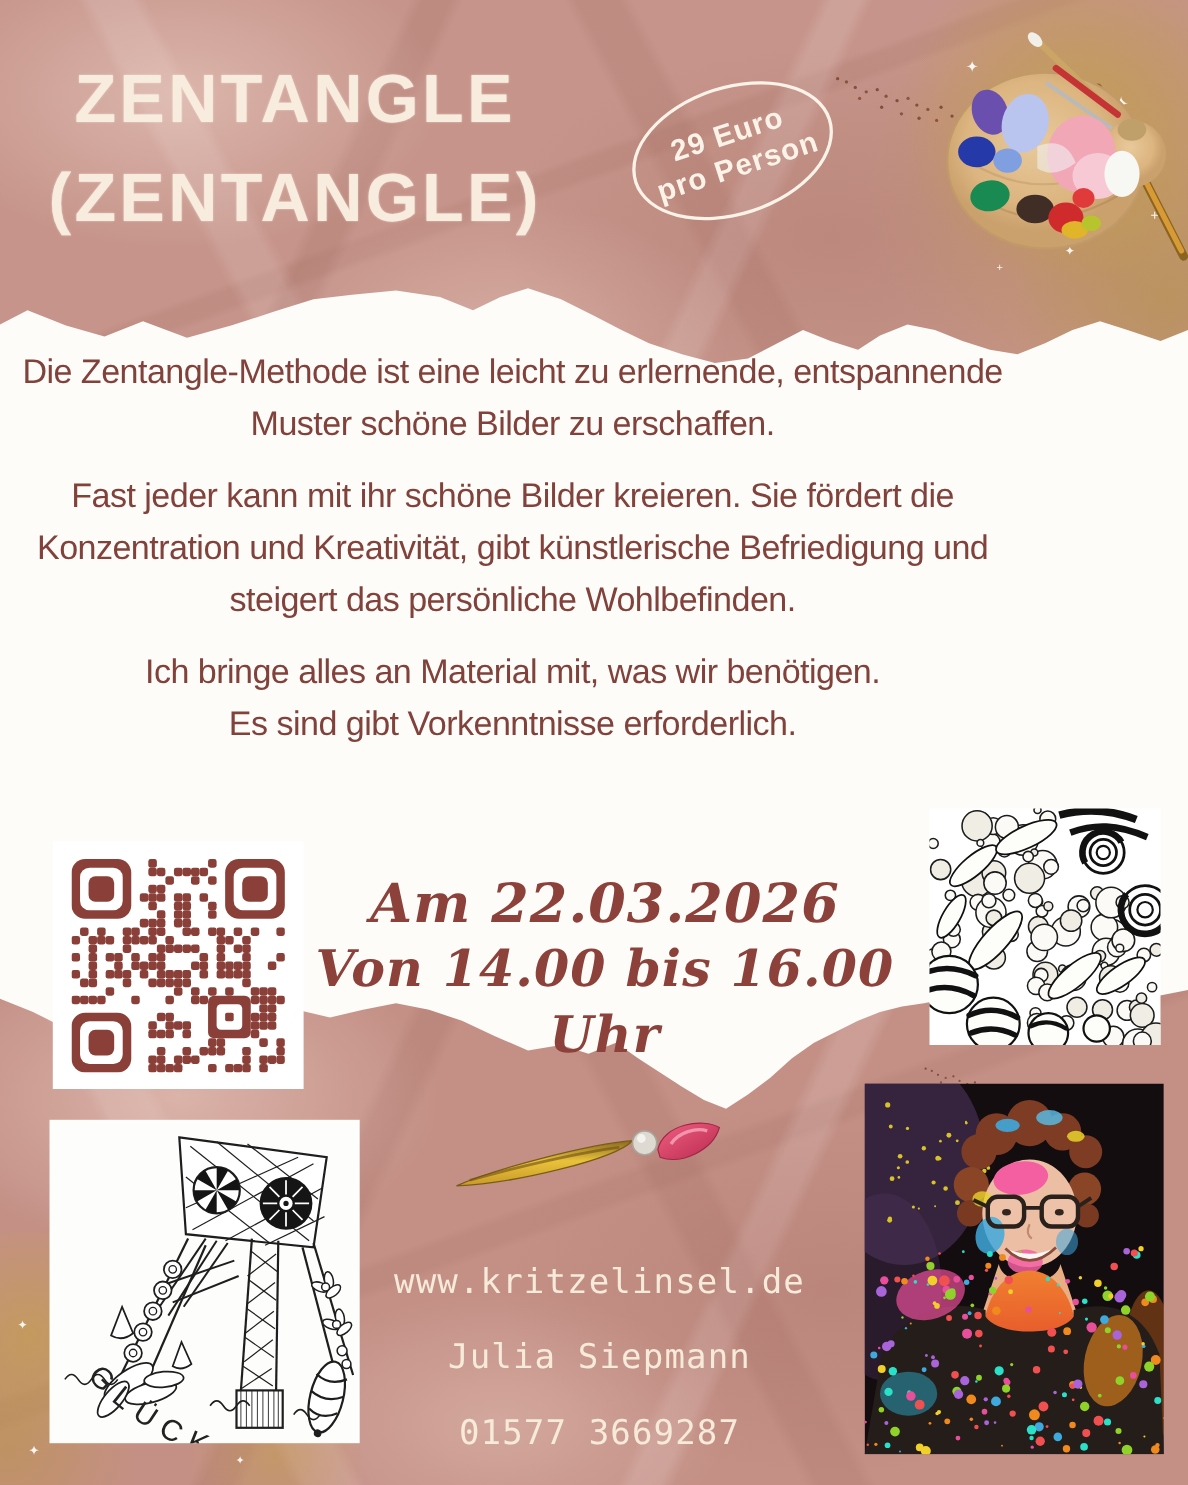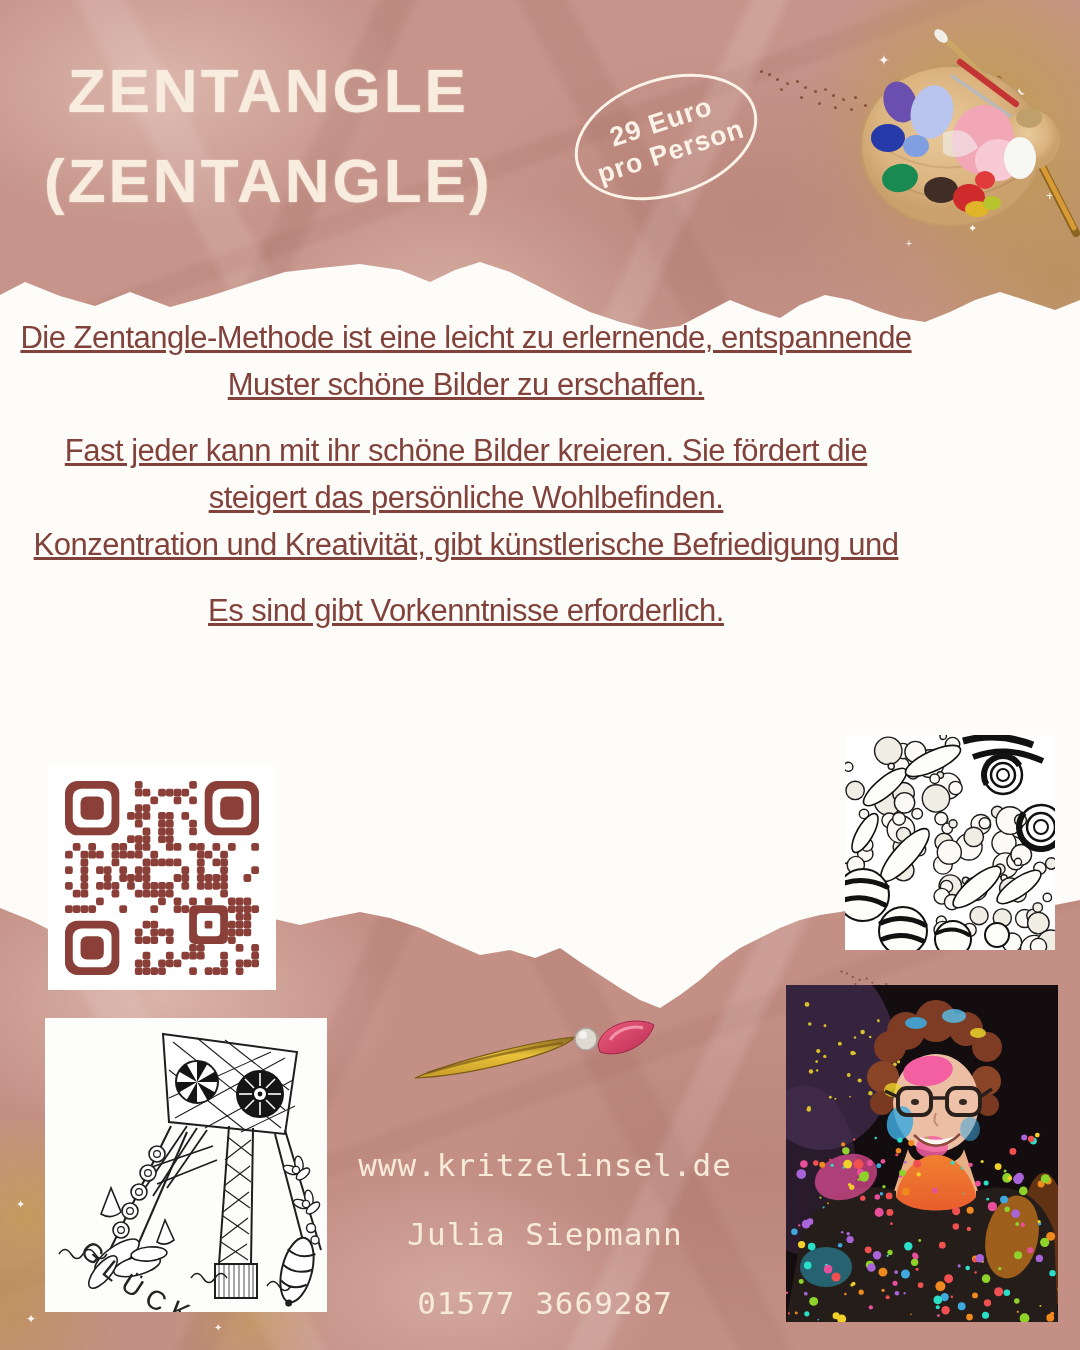--- a/index.html
+++ b/index.html
@@ -48,21 +48,21 @@
   .title{position:absolute;left:44px;top:46px;z-index:2;font-weight:bold;font-size:62px;
     line-height:90px;letter-spacing:3px;color:#f8ecdf;text-shadow:0 0 2px rgba(255,244,234,.6);text-align:center;}
   .badge{position:absolute;left:572px;top:78px;width:182px;height:112px;z-index:2;
     border:3px solid #fbf3e8;border-radius:50%;transform:rotate(-18deg);
     display:flex;flex-direction:column;align-items:center;justify-content:center;}
   .badge span{font-size:27px;font-weight:bold;color:#fbf3e8;letter-spacing:1px;line-height:31px;}
   .palette-wrap{position:absolute;left:848px;top:28px;width:232px;height:225px;z-index:2;}
 
   
   .intro{position:absolute;left:0;top:314px;width:932px;z-index:2;text-align:center;
-    color:#82423c;font-size:31px;line-height:47px;letter-spacing:-.5px;text-decoration:underline;}
+    color:#82423c;font-size:31px;line-height:47px;letter-spacing:-.5px;}
   .intro .para{margin:0 0 19px 0;}
   .intro .line{white-space:nowrap;}
 
   .qr-card{position:absolute;left:48px;top:765px;width:228px;height:225px;z-index:2;background:#ffffff;
     display:flex;align-items:center;justify-content:center;}
   .event{position:absolute;left:280px;top:792px;width:540px;z-index:2;text-align:center;
     color:#8c423b;font-family:"DejaVu Serif",serif;font-style:italic;font-weight:bold;}
   .event .date{font-size:49px;line-height:58px;letter-spacing:1px;}
   .event .time{font-size:46px;line-height:60px;letter-spacing:1px;}
   .pattern-card{position:absolute;left:845px;top:735px;width:210px;height:215px;z-index:2;background:#fff;}
@@ -143,24 +143,25 @@
     </svg>
   </div>
 
   <div class="intro">
     <div class="para">
       <div class="line">Die Zentangle-Methode ist eine leicht zu erlernende, entspannende</div>
       <div class="line">Muster schöne Bilder zu erschaffen.</div>
     </div>
     <div class="para">
       <div class="line">Fast jeder kann mit ihr schöne Bilder kreieren. Sie fördert die</div>
+      <div class="line">Konzentration und Kreativität, gibt künstlerische Befriedigung und</div>
       <div class="line">steigert das persönliche Wohlbefinden.</div>
-      <div class="line">Konzentration und Kreativität, gibt künstlerische Befriedigung und</div>
     </div>
     <div class="para">
+      <div class="line">Ich bringe alles an Material mit, was wir benötigen.</div>
       <div class="line">Es sind gibt Vorkenntnisse erforderlich.</div>
     </div>
   </div>
 
   <div class="qr-card">
     <svg id="qr-svg" viewBox="0 0 25 25" width="194" height="194">
         <rect x="0" y="0" width="25" height="25" fill="#ffffff"></rect>
         <rect x="9" y="0" width="1" height="1" fill="#8a4038" rx="0.28"></rect>
         <rect x="16" y="0" width="1" height="1" fill="#8a4038" rx="0.28"></rect>
         <rect x="9" y="1" width="1" height="1" fill="#8a4038" rx="0.28"></rect>
@@ -352,20 +353,24 @@
         <rect x="20" y="2" width="3" height="3" fill="#8a4038" rx="0.8"></rect>
         <rect x="0" y="18" width="7" height="7" fill="#8a4038" rx="1.6"></rect>
         <rect x="1" y="19" width="5" height="5" fill="#fff" rx="1.1"></rect>
         <rect x="2" y="20" width="3" height="3" fill="#8a4038" rx="0.8"></rect>
         <rect x="16" y="16" width="5" height="5" fill="#8a4038" rx="0.7"></rect>
         <rect x="17" y="17" width="3" height="3" fill="#fff" rx="0.5"></rect>
         <rect x="18" y="18" width="1" height="1" fill="#8a4038" rx="0.2"></rect>
       </svg>
   </div>
 
+  <div class="event">
+    <div class="date">Am 22.03.2026</div>
+    <div class="time">Von 14.00 bis 16.00 Uhr</div>
+  </div>
 
   <div class="pattern-card">
     <svg viewBox="0 0 210 215" width="210" height="215">
       <g id="pebbles" stroke="#1c1c1c" stroke-width="1.4">
           <circle cx="166.14290052093565" cy="126.30957305431366" r="8.62164294719696" fill="#efede4"></circle>
           <circle cx="105.3420639038086" cy="151.1329174041748" r="11.279876708984375" fill="#efede4"></circle>
           <circle cx="58.89066696166992" cy="102.81278610229492" r="6.31574821472168" fill="#fbfaf6"></circle>
           <circle cx="124.60578918457031" cy="194.96472358703613" r="6.607318878173828" fill="#fbfaf6"></circle>
           <circle cx="107.69525527954102" cy="199.7876739501953" r="7.969499588012695" fill="#efede4"></circle>
           <circle cx="102.96283721923828" cy="51.071767807006836" r="12.932411521673203" fill="#fbfaf6"></circle>

